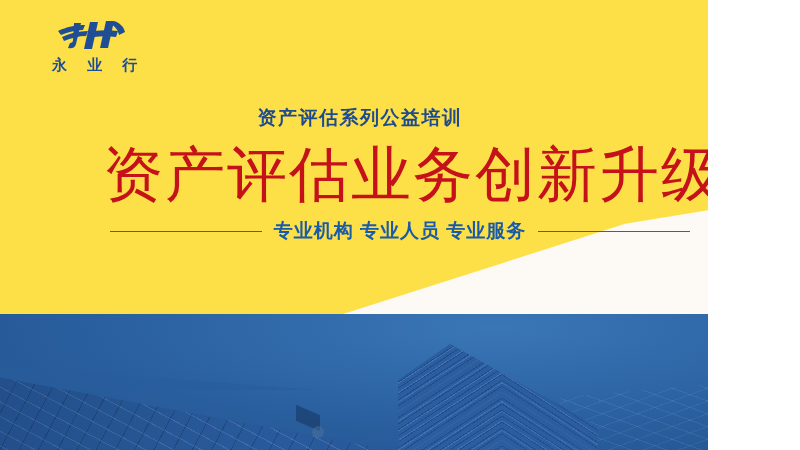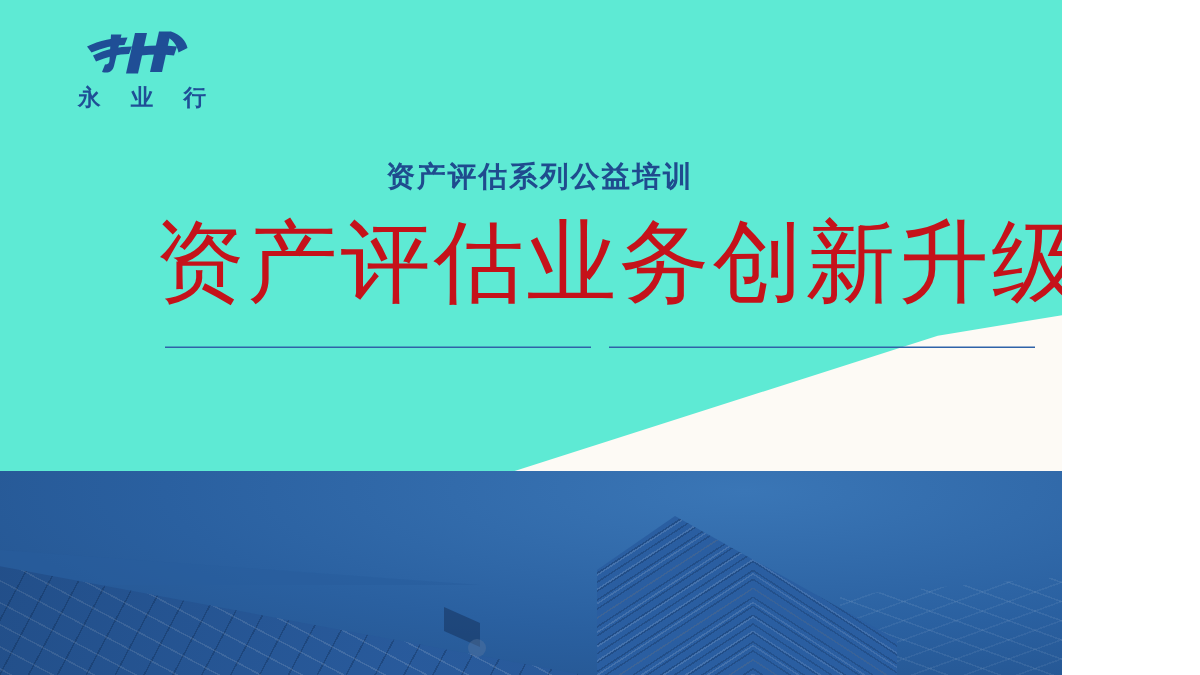--- a/index.html
+++ b/index.html
@@ -8,21 +8,21 @@
     font-family: "Liberation Sans", "DejaVu Sans", sans-serif;
     background:#ffffff;
     overflow:hidden;
     position:relative;
   }
 
   #slide {
     position:absolute;
     left:0; top:0;
     width:708px; height:450px;
-    background:#5eead4;
+    background:#fde047;
     overflow:hidden;
   }
 
   
   .beige-wedge {
     position:absolute;
     left:340px; top:195px;
     width:460px; height:120px;
     background:#fdfaf5;
     clip-path: polygon(100% 0%, 100% 100%, 0% 100%, 62% 24%);
@@ -237,20 +237,21 @@
     </svg>
     <div class="logo-text">永 业 行</div>
   </div>
 
   <div class="eyebrow">资产评估系列公益培训</div>
 
   <div class="main-title">资产评估业务创新升级</div>
 
   <div class="tagline-row">
     <span class="tagline-rule"></span>
+    <span class="tagline-text">专业机构  专业人员  专业服务</span>
     <span class="tagline-rule"></span>
   </div>
 
 
   <div class="photo-band">
     <div class="band-sky"></div>
     <div class="tower-right"></div>
     <div class="tower-edge"></div>
     <div class="tower-mid">
       <div class="tower-mid-left"></div>

